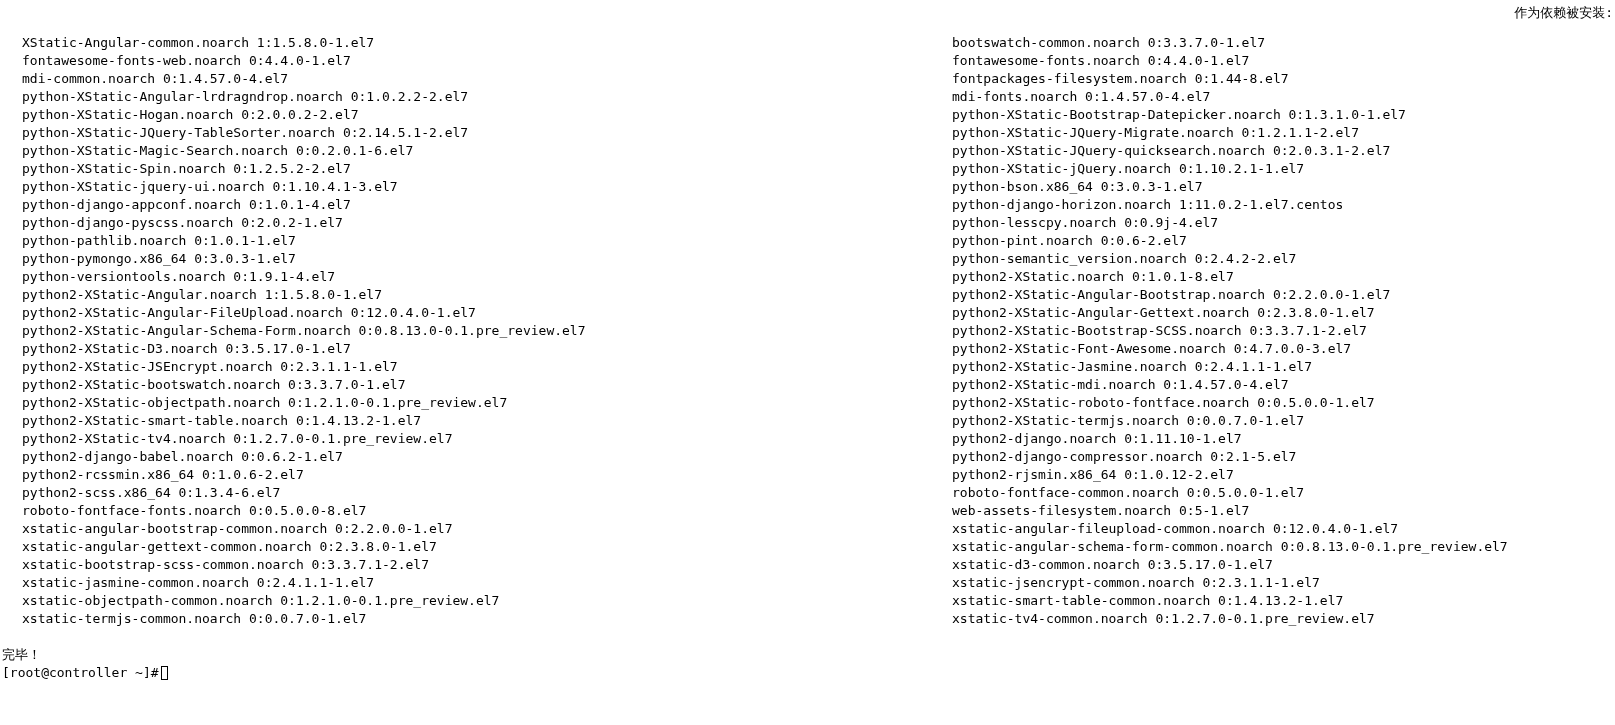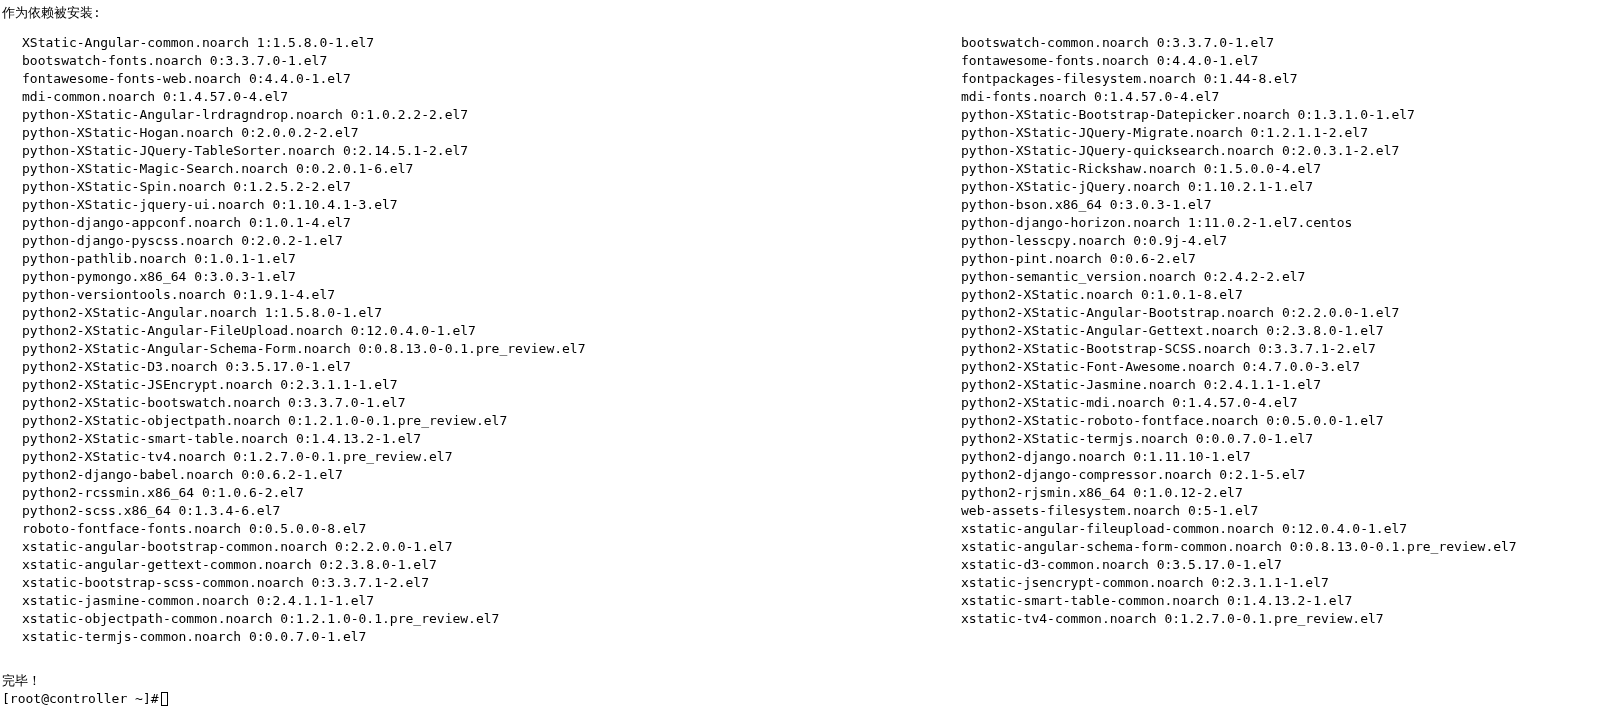--- a/index.html
+++ b/index.html
@@ -11,40 +11,41 @@
       font-family: "DejaVu Sans Mono", "Liberation Mono", Consolas, monospace;
       font-size: 13px;
       line-height: 18px;
       color: #000;
       background: #fff;
       padding: 4px 2px;
       white-space: nowrap;
     }
     .header {
       margin-bottom: 12px;
+      text-align: right;
     }
     .columns {
       display: flex;
-      gap: 9px;
+      gap: 0;
       margin-top: 12px;
     }
     .col {
       padding-left: 20px;
     }
     .col1 {
       width: 930px;
     }
     .col2 {
       flex: 1;
     }
     .pkg-line {
       display: block;
     }
     .footer {
-      margin-top: 26px;
+      margin-top: 18px;
     }
     .prompt-line {
       display: flex;
       align-items: center;
       text-align: right;
     }
     .cursor {
       display: inline-block;
       width: 7px;
       height: 14px;
@@ -53,21 +54,20 @@
     }
   </style>
 </head>
 <body>
 
 <div class="header">作为依赖被安装:</div>
 
 <div class="columns">
   <div class="col col1" id="col1">
       <span class="pkg-line">XStatic-Angular-common.noarch 1:1.5.8.0-1.el7</span>
-      <span class="pkg-line">bootswatch-fonts.noarch 0:3.3.7.0-1.el7</span>
       <span class="pkg-line">fontawesome-fonts-web.noarch 0:4.4.0-1.el7</span>
       <span class="pkg-line">mdi-common.noarch 0:1.4.57.0-4.el7</span>
       <span class="pkg-line">python-XStatic-Angular-lrdragndrop.noarch 0:1.0.2.2-2.el7</span>
       <span class="pkg-line">python-XStatic-Hogan.noarch 0:2.0.0.2-2.el7</span>
       <span class="pkg-line">python-XStatic-JQuery-TableSorter.noarch 0:2.14.5.1-2.el7</span>
       <span class="pkg-line">python-XStatic-Magic-Search.noarch 0:0.2.0.1-6.el7</span>
       <span class="pkg-line">python-XStatic-Spin.noarch 0:1.2.5.2-2.el7</span>
       <span class="pkg-line">python-XStatic-jquery-ui.noarch 0:1.10.4.1-3.el7</span>
       <span class="pkg-line">python-django-appconf.noarch 0:1.0.1-4.el7</span>
       <span class="pkg-line">python-django-pyscss.noarch 0:2.0.2-1.el7</span>
@@ -95,39 +95,39 @@
       <span class="pkg-line">xstatic-termjs-common.noarch 0:0.0.7.0-1.el7</span>
     </div>
   <div class="col col2" id="col2">
       <span class="pkg-line">bootswatch-common.noarch 0:3.3.7.0-1.el7</span>
       <span class="pkg-line">fontawesome-fonts.noarch 0:4.4.0-1.el7</span>
       <span class="pkg-line">fontpackages-filesystem.noarch 0:1.44-8.el7</span>
       <span class="pkg-line">mdi-fonts.noarch 0:1.4.57.0-4.el7</span>
       <span class="pkg-line">python-XStatic-Bootstrap-Datepicker.noarch 0:1.3.1.0-1.el7</span>
       <span class="pkg-line">python-XStatic-JQuery-Migrate.noarch 0:1.2.1.1-2.el7</span>
       <span class="pkg-line">python-XStatic-JQuery-quicksearch.noarch 0:2.0.3.1-2.el7</span>
-      <span class="pkg-line">python-XStatic-Rickshaw.noarch 0:1.5.0.0-4.el7</span>
       <span class="pkg-line">python-XStatic-jQuery.noarch 0:1.10.2.1-1.el7</span>
       <span class="pkg-line">python-bson.x86_64 0:3.0.3-1.el7</span>
       <span class="pkg-line">python-django-horizon.noarch 1:11.0.2-1.el7.centos</span>
       <span class="pkg-line">python-lesscpy.noarch 0:0.9j-4.el7</span>
       <span class="pkg-line">python-pint.noarch 0:0.6-2.el7</span>
       <span class="pkg-line">python-semantic_version.noarch 0:2.4.2-2.el7</span>
       <span class="pkg-line">python2-XStatic.noarch 0:1.0.1-8.el7</span>
       <span class="pkg-line">python2-XStatic-Angular-Bootstrap.noarch 0:2.2.0.0-1.el7</span>
       <span class="pkg-line">python2-XStatic-Angular-Gettext.noarch 0:2.3.8.0-1.el7</span>
       <span class="pkg-line">python2-XStatic-Bootstrap-SCSS.noarch 0:3.3.7.1-2.el7</span>
       <span class="pkg-line">python2-XStatic-Font-Awesome.noarch 0:4.7.0.0-3.el7</span>
       <span class="pkg-line">python2-XStatic-Jasmine.noarch 0:2.4.1.1-1.el7</span>
       <span class="pkg-line">python2-XStatic-mdi.noarch 0:1.4.57.0-4.el7</span>
       <span class="pkg-line">python2-XStatic-roboto-fontface.noarch 0:0.5.0.0-1.el7</span>
       <span class="pkg-line">python2-XStatic-termjs.noarch 0:0.0.7.0-1.el7</span>
       <span class="pkg-line">python2-django.noarch 0:1.11.10-1.el7</span>
       <span class="pkg-line">python2-django-compressor.noarch 0:2.1-5.el7</span>
       <span class="pkg-line">python2-rjsmin.x86_64 0:1.0.12-2.el7</span>
+      <span class="pkg-line">roboto-fontface-common.noarch 0:0.5.0.0-1.el7</span>
       <span class="pkg-line">web-assets-filesystem.noarch 0:5-1.el7</span>
       <span class="pkg-line">xstatic-angular-fileupload-common.noarch 0:12.0.4.0-1.el7</span>
       <span class="pkg-line">xstatic-angular-schema-form-common.noarch 0:0.8.13.0-0.1.pre_review.el7</span>
       <span class="pkg-line">xstatic-d3-common.noarch 0:3.5.17.0-1.el7</span>
       <span class="pkg-line">xstatic-jsencrypt-common.noarch 0:2.3.1.1-1.el7</span>
       <span class="pkg-line">xstatic-smart-table-common.noarch 0:1.4.13.2-1.el7</span>
       <span class="pkg-line">xstatic-tv4-common.noarch 0:1.2.7.0-0.1.pre_review.el7</span>
     </div>
 </div>
 

